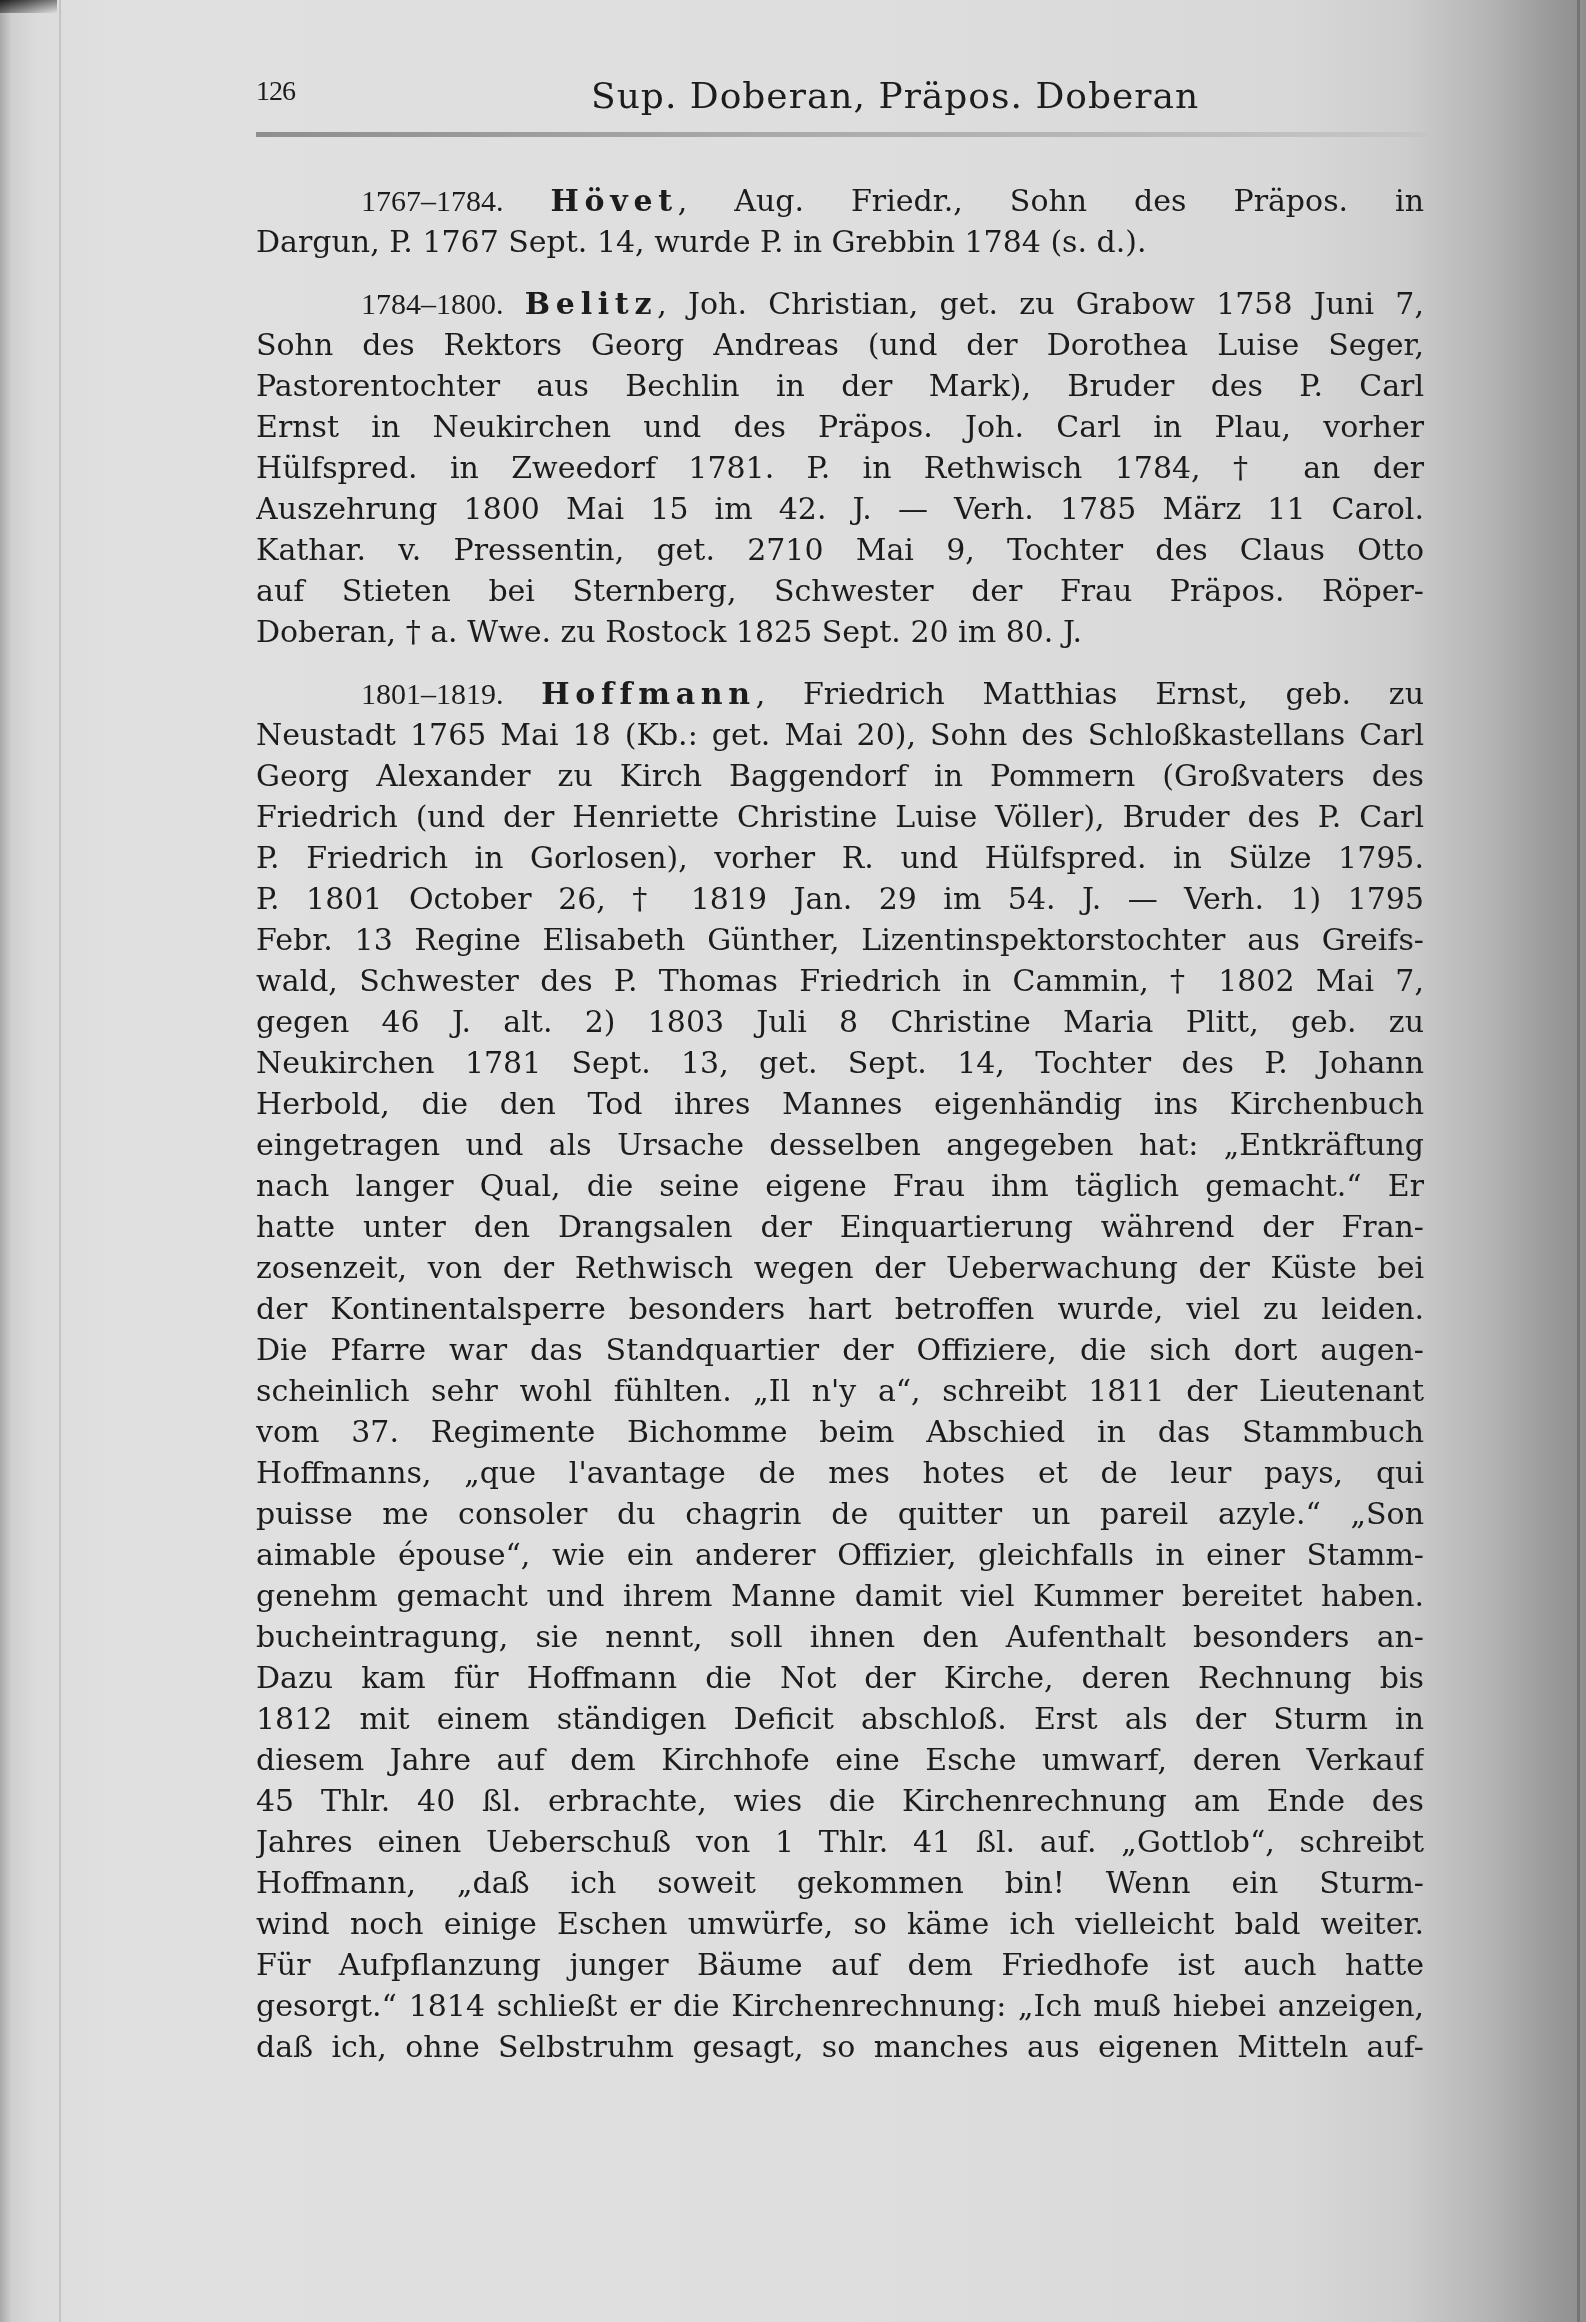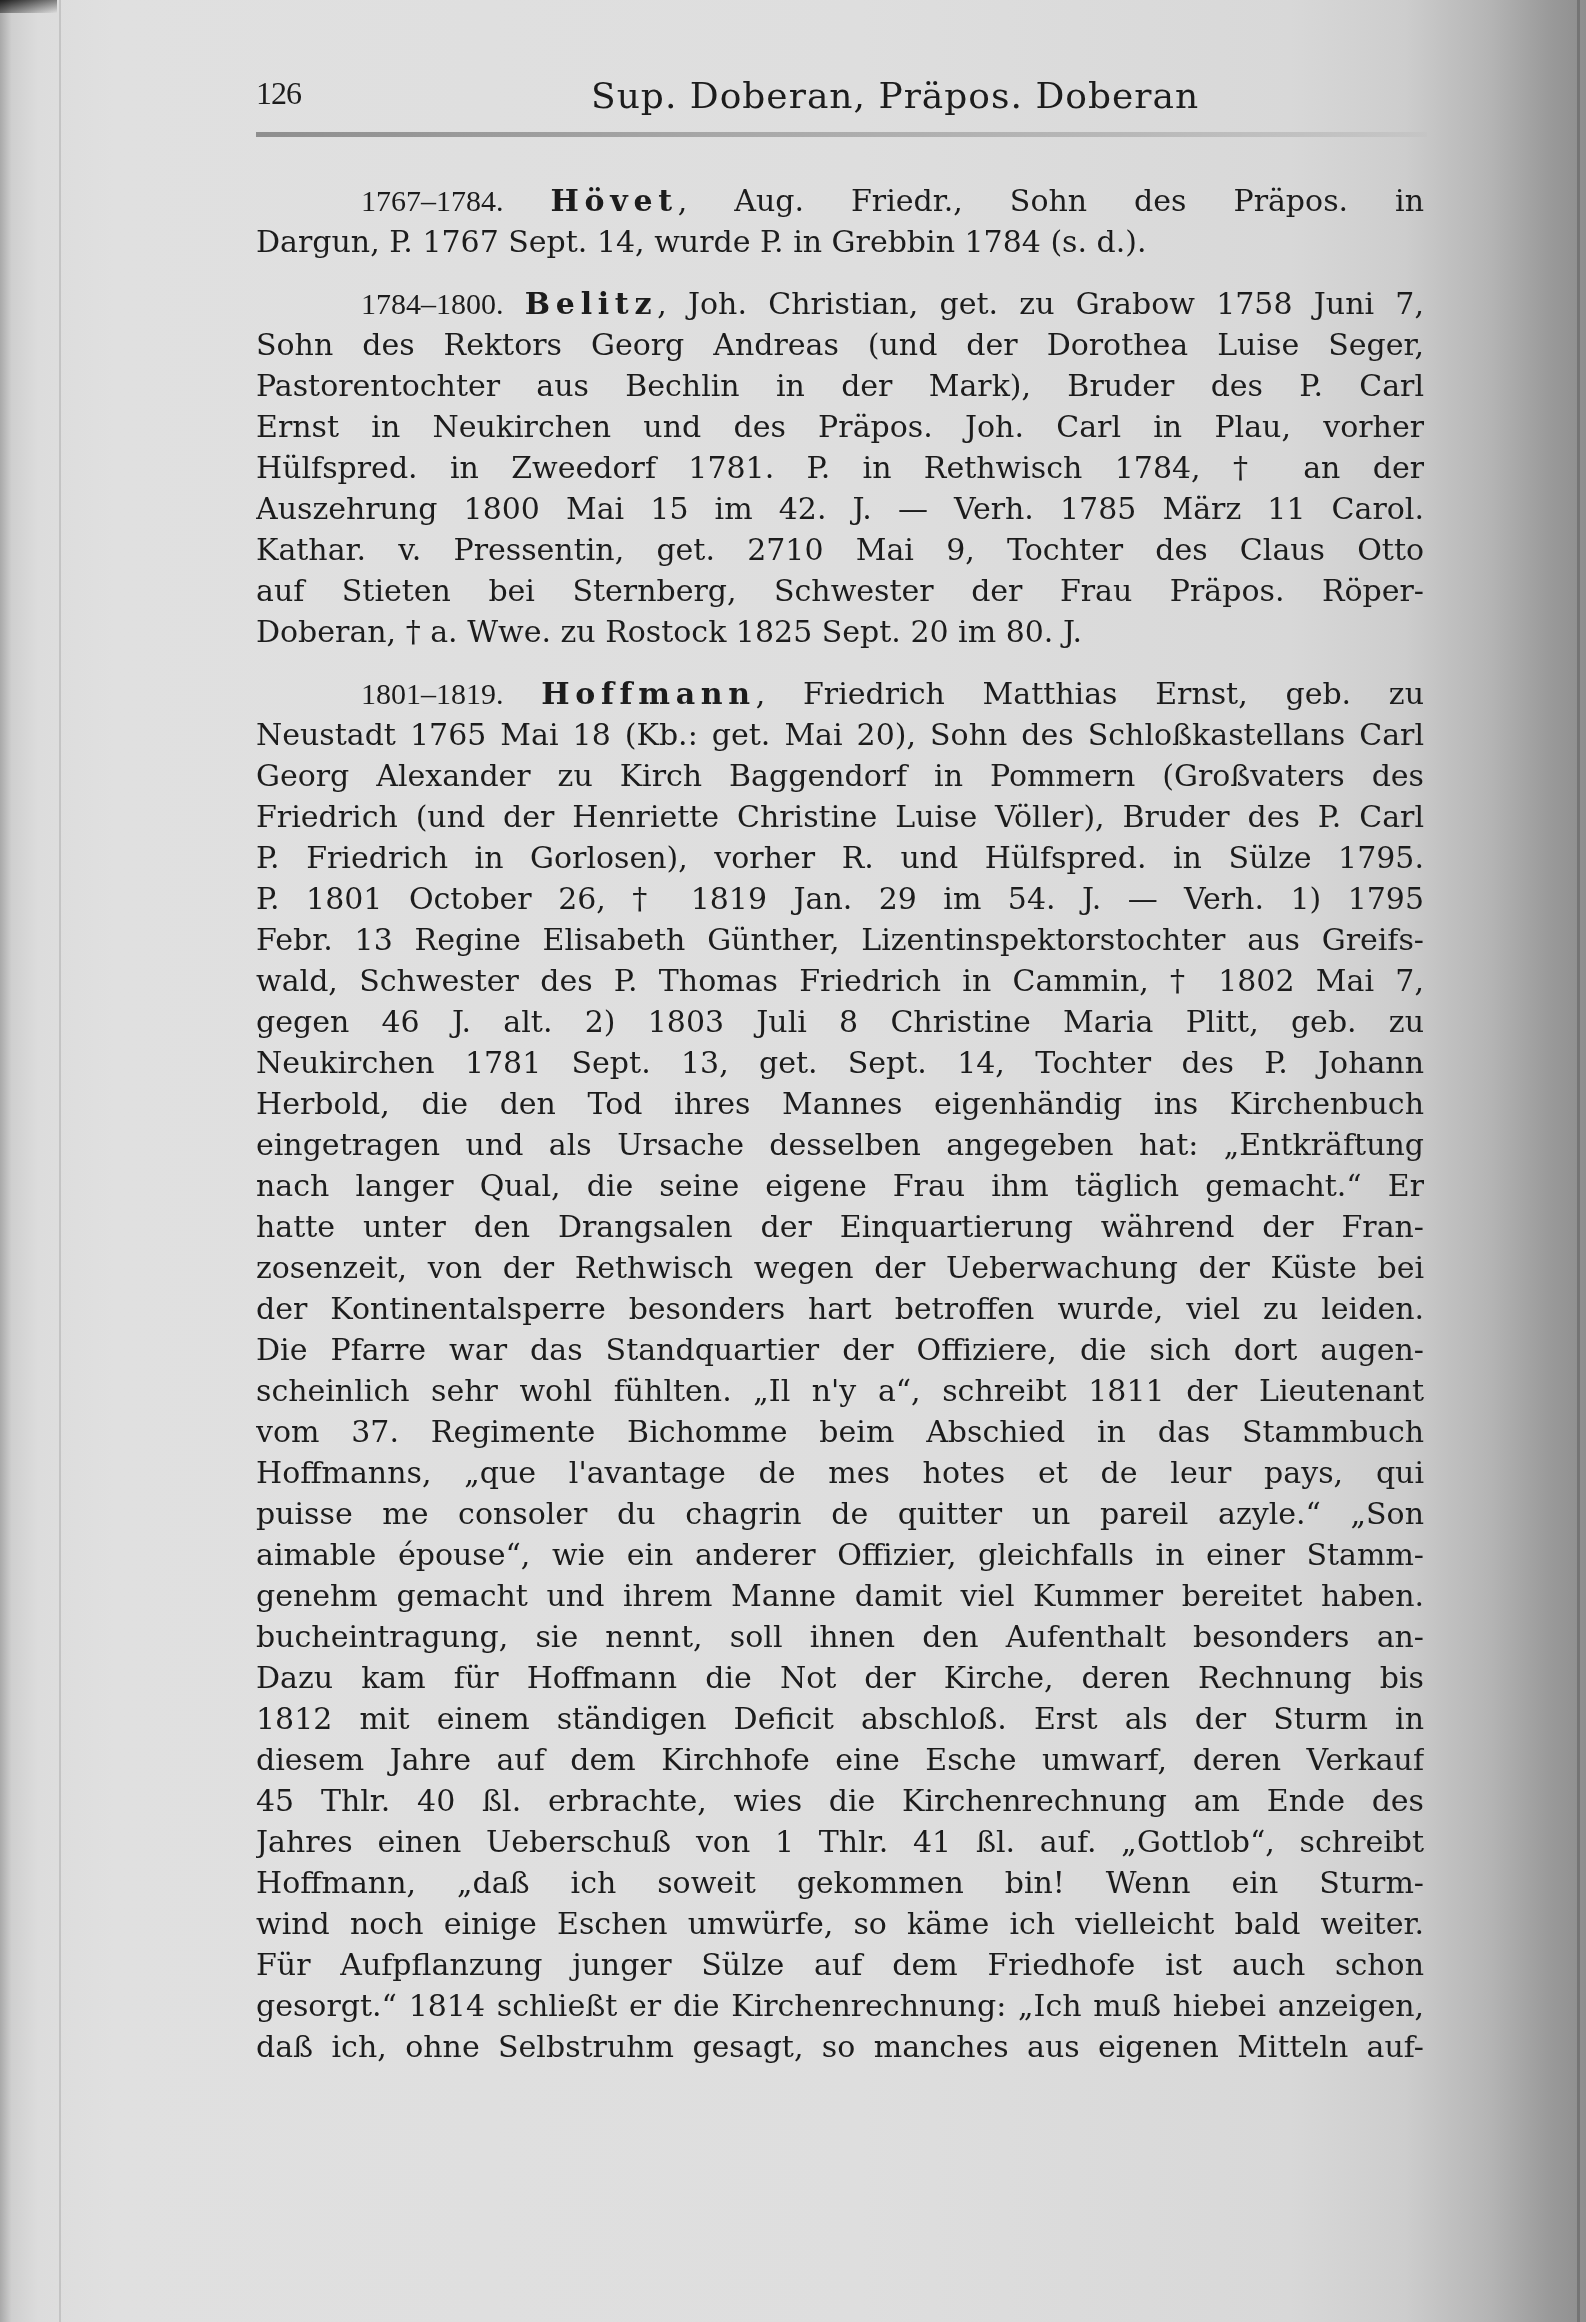--- a/index.html
+++ b/index.html
@@ -42,21 +42,21 @@
       top: 75px;
       width: 1168px;
     }
     .running-head {
       position: relative;
       height: 50px;
     }
     .page-number {
       position: absolute;
       left: 0; top: 0;
-      font-size: 32px;
+      font-size: 28px;
       font-family: "Liberation Serif", serif;
       letter-spacing: -1px;
     }
     .head-title {
       position: absolute;
       left: 335px; top: 0;
       font-size: 36px;
       letter-spacing: 1px;
       font-family: "DejaVu Serif", serif;
     }
@@ -160,20 +160,20 @@
       <span class="line">aimable épouse“, wie ein anderer Offizier, gleichfalls in einer Stamm-</span>
       <span class="line">genehm gemacht und ihrem Manne damit viel Kummer bereitet haben.</span>
       <span class="line">bucheintragung, sie nennt, soll ihnen den Aufenthalt besonders an-</span>
       <span class="line">Dazu kam für Hoffmann die Not der Kirche, deren Rechnung bis</span>
       <span class="line">1812 mit einem ständigen Deficit abschloß. Erst als der Sturm in</span>
       <span class="line">diesem Jahre auf dem Kirchhofe eine Esche umwarf, deren Verkauf</span>
       <span class="line">45 Thlr. 40 ßl. erbrachte, wies die Kirchenrechnung am Ende des</span>
       <span class="line">Jahres einen Ueberschuß von 1 Thlr. 41 ßl. auf. „Gottlob“, schreibt</span>
       <span class="line">Hoffmann, „daß ich soweit gekommen bin! Wenn ein Sturm-</span>
       <span class="line">wind noch einige Eschen umwürfe, so käme ich vielleicht bald weiter.</span>
-      <span class="line">Für Aufpflanzung junger Sülze auf dem Friedhofe ist auch schon</span>
+      <span class="line">Für Aufpflanzung junger Bäume auf dem Friedhofe ist auch hatte</span>
       <span class="line">gesorgt.“ 1814 schließt er die Kirchenrechnung: „Ich muß hiebei anzeigen,</span>
       <span class="line">daß ich, ohne Selbstruhm gesagt, so manches aus eigenen Mitteln auf-</span>
     </div>
 
   </div>
 </div>
 
 
 </body></html>

